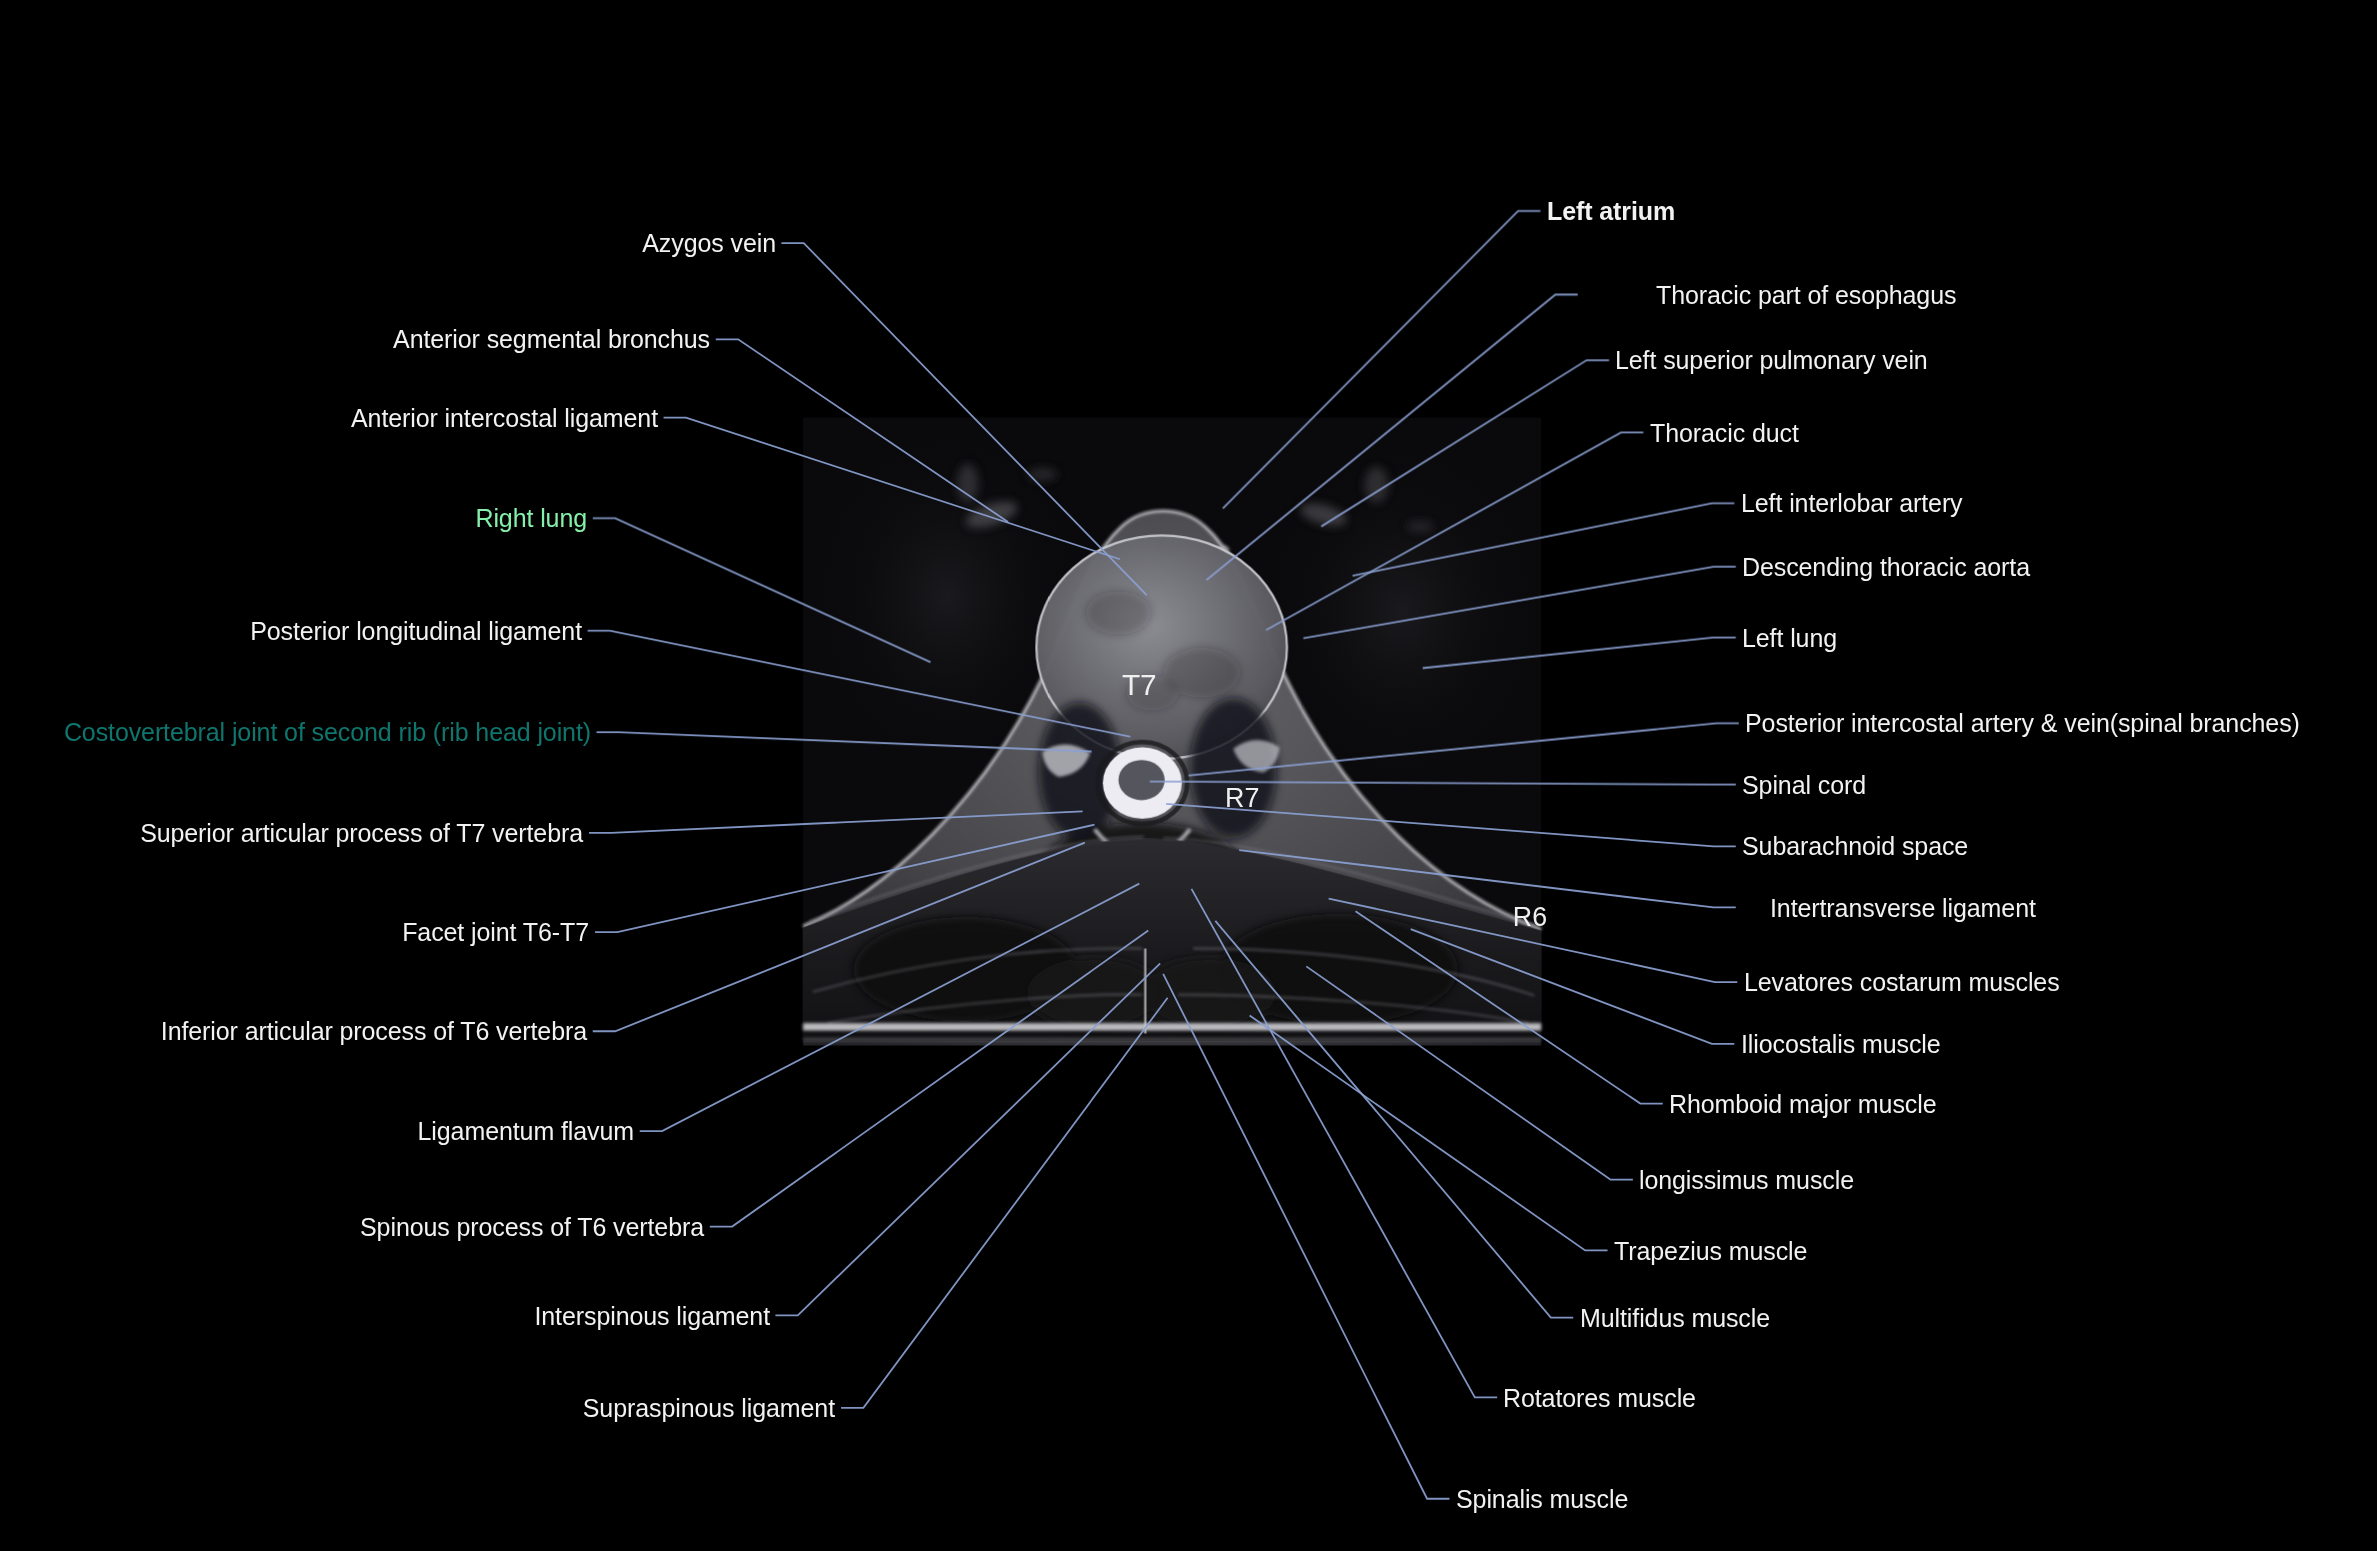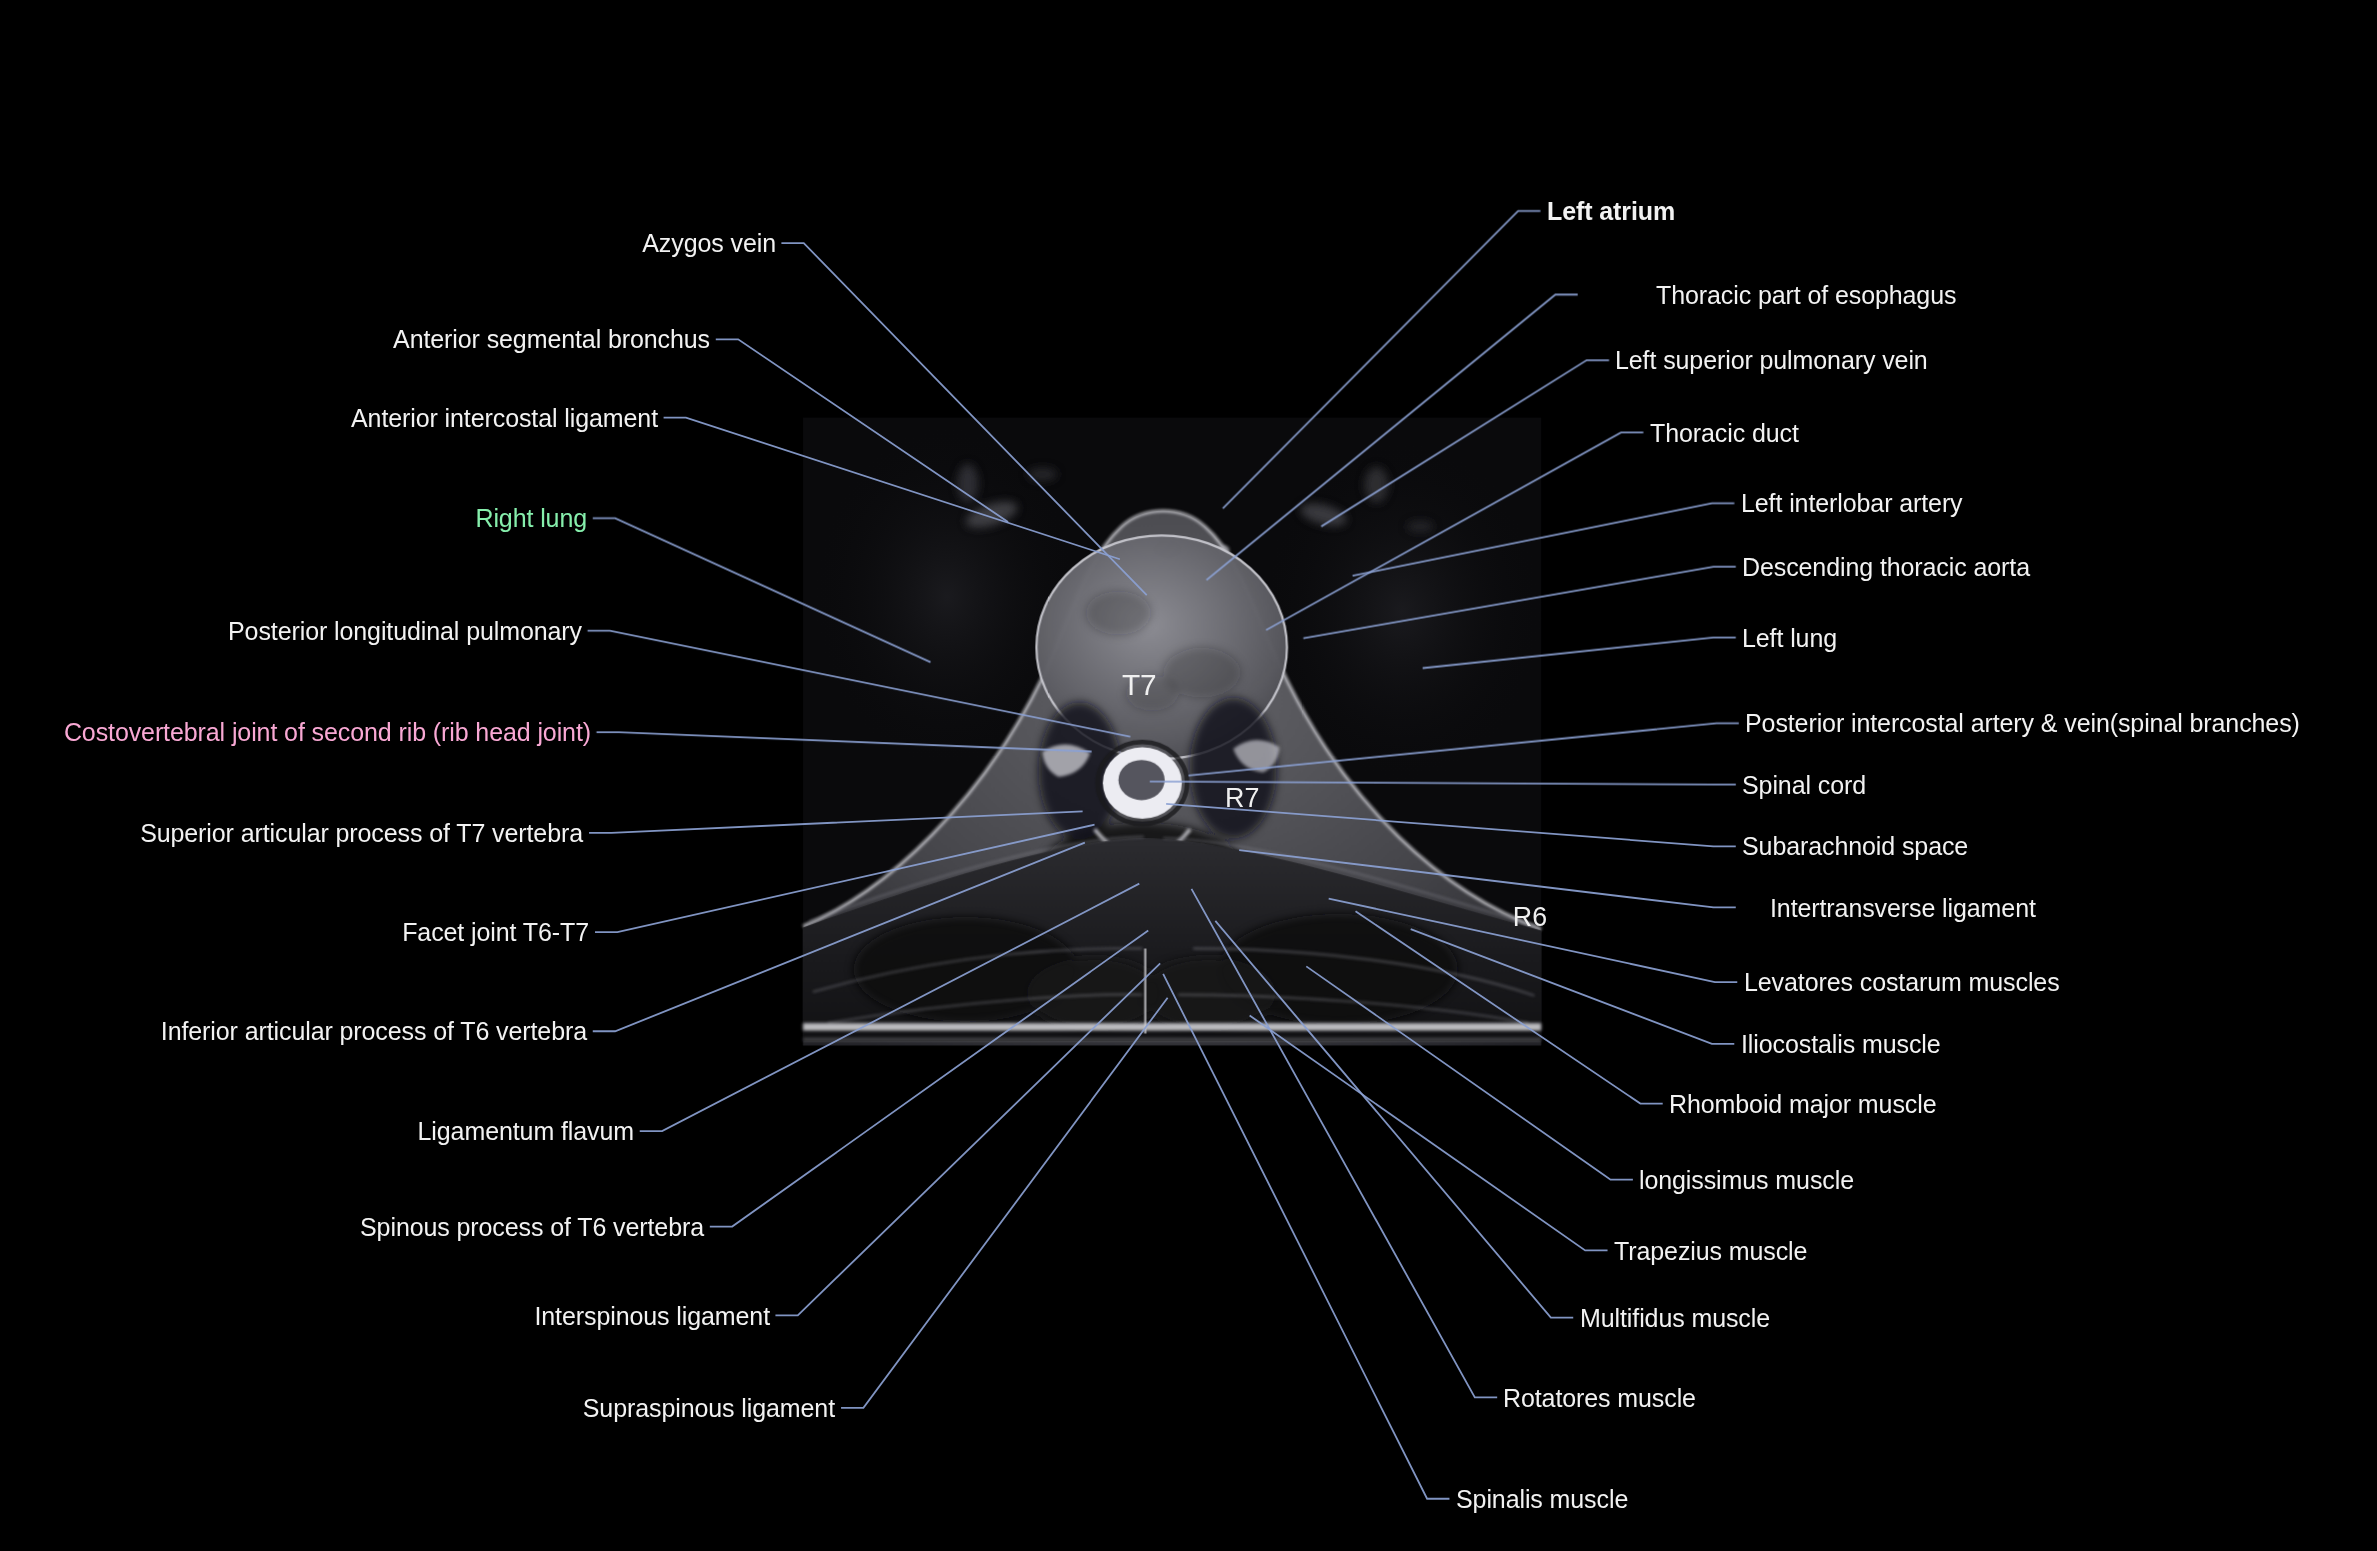--- a/index.html
+++ b/index.html
@@ -180,22 +180,22 @@
       <text class="scan-mark" x="1666" y="1082" font-size="36" text-anchor="middle">R7</text>
       <text class="scan-mark" x="2052" y="1242" font-size="36" text-anchor="middle">R6</text>
     </g>
   </svg>
 
   <div id="labels-layer">
       <div class="label left" style="left: 776px; top: 243px; color: rgb(242, 242, 242);">Azygos vein</div>
       <div class="label left" style="left: 710px; top: 339px; color: rgb(242, 242, 242);">Anterior segmental bronchus</div>
       <div class="label left" style="left: 658px; top: 418px; color: rgb(242, 242, 242);">Anterior intercostal ligament</div>
       <div class="label left" style="left: 587px; top: 518px; color: #86efac;">Right lung</div>
-      <div class="label left" style="left: 582px; top: 631px; color: rgb(242, 242, 242);">Posterior longitudinal pulmonary</div>
-      <div class="label left" style="left: 591px; top: 732px; color: #f9a8d4;">Costovertebral joint of second rib (rib head joint)</div>
+      <div class="label left" style="left: 582px; top: 631px; color: rgb(242, 242, 242);">Posterior longitudinal ligament</div>
+      <div class="label left" style="left: 591px; top: 732px; color: #0f766e;">Costovertebral joint of second rib (rib head joint)</div>
       <div class="label left" style="left: 583px; top: 833px; color: rgb(242, 242, 242);">Superior articular process of T7 vertebra</div>
       <div class="label left" style="left: 589px; top: 932px; color: rgb(242, 242, 242);">Facet joint T6-T7</div>
       <div class="label left" style="left: 587px; top: 1031px; color: rgb(242, 242, 242);">Inferior articular process of T6 vertebra</div>
       <div class="label left" style="left: 634px; top: 1131px; color: rgb(242, 242, 242);">Ligamentum flavum</div>
       <div class="label left" style="left: 704px; top: 1227px; color: rgb(242, 242, 242);">Spinous process of T6 vertebra</div>
       <div class="label left" style="left: 770px; top: 1316px; color: rgb(242, 242, 242);">Interspinous ligament</div>
       <div class="label left" style="left: 835px; top: 1408px; color: rgb(242, 242, 242);">Supraspinous ligament</div>
       <div class="label right" style="left: 1547px; top: 211px; color: rgb(242, 242, 242); font-weight: bold;">Left atrium</div>
       <div class="label right" style="left: 1656px; top: 295px; color: rgb(242, 242, 242);">Thoracic part of esophagus</div>
       <div class="label right" style="left: 1615px; top: 360px; color: rgb(242, 242, 242);">Left superior pulmonary vein</div>

